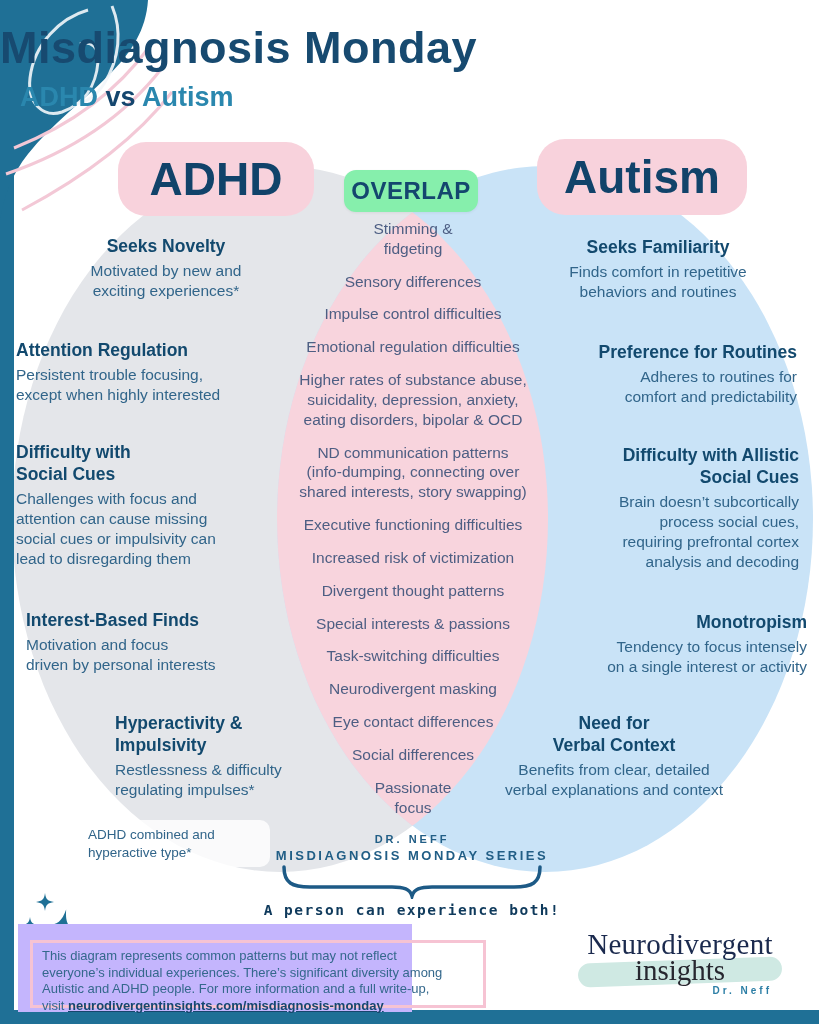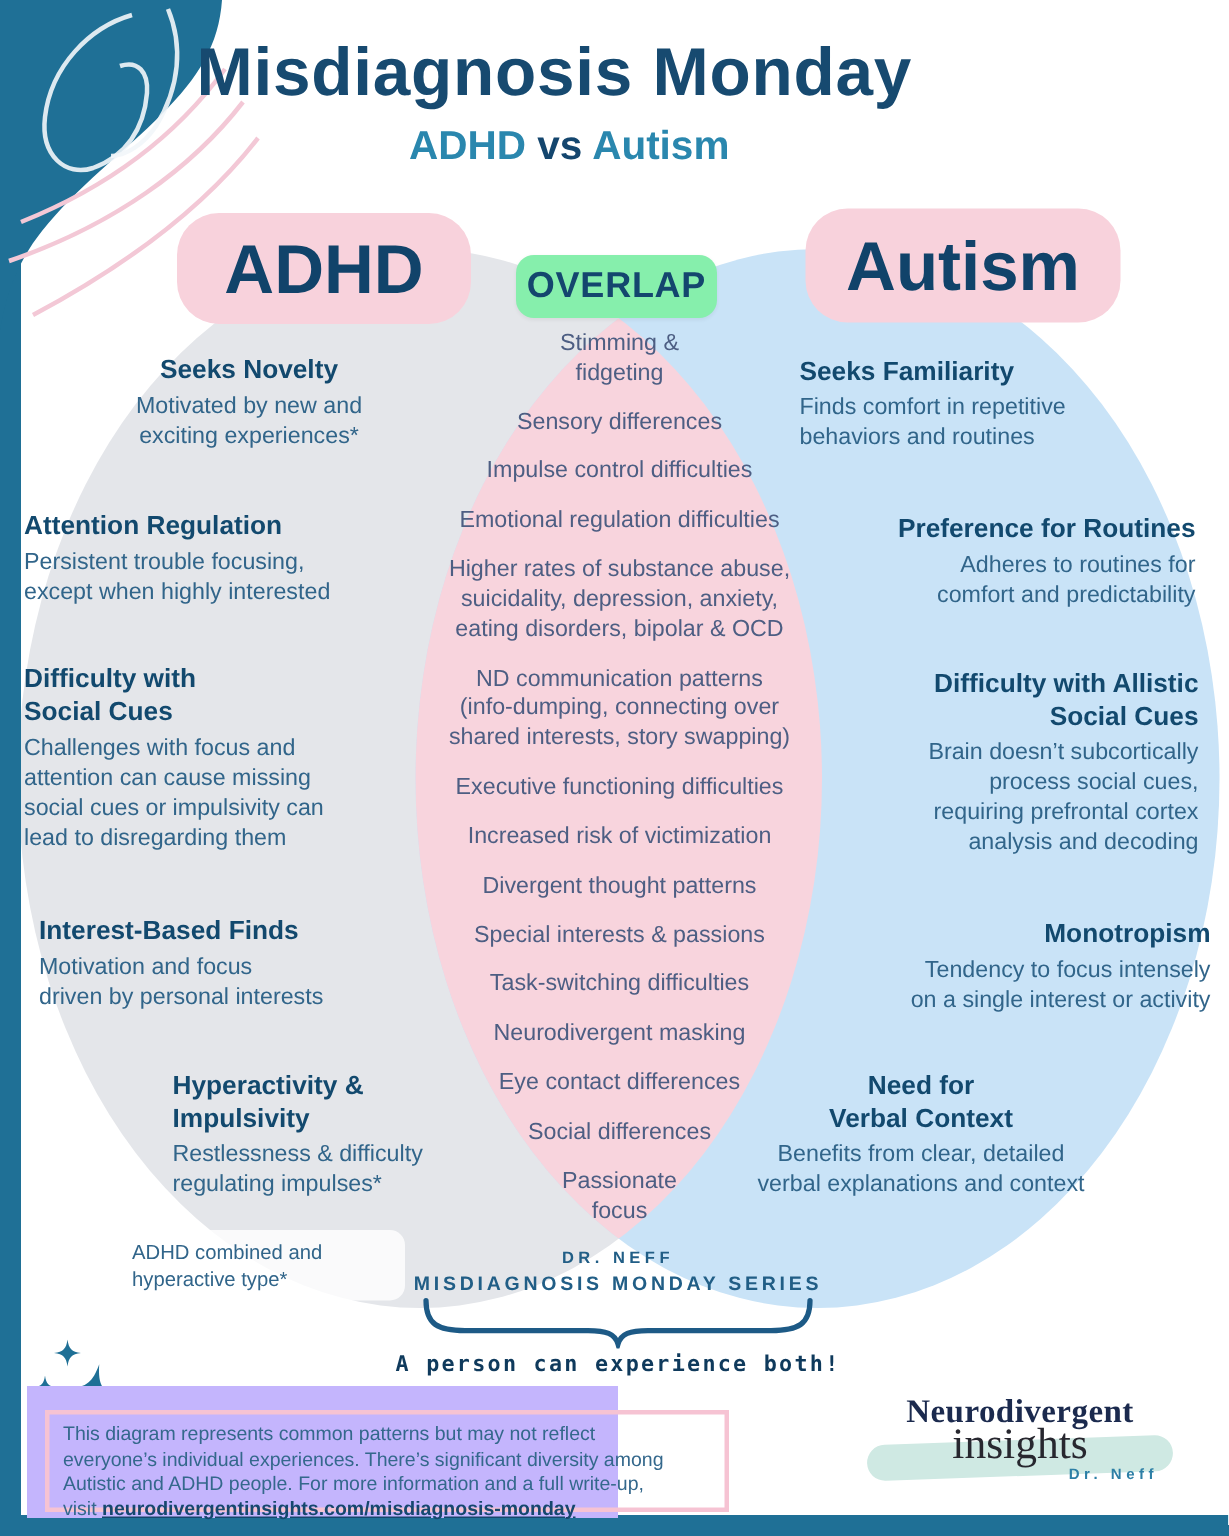--- a/index.html
+++ b/index.html
@@ -7,42 +7,42 @@
     position:relative;width:819px;height:1024px;overflow:hidden;background:#ffffff;
     font-family:"Liberation Sans", sans-serif;
   }
   svg{display:block;}
   .venn{position:absolute;left:0;top:0;z-index:1;}
   .left-strip{position:absolute;left:0;top:0;width:14px;height:1024px;background:#1f7096;z-index:2;}
   .bottom-bar{position:absolute;left:0;bottom:0;width:819px;height:14px;background:#1f7096;z-index:4;}
   .corner-decor{position:absolute;left:0;top:0;z-index:5;}
   .sparkles{position:absolute;left:20px;top:893px;z-index:5;}
 
-  .header{position:absolute;left:0;top:22px;width:739px;text-align:center;z-index:6;}
+  .header{position:absolute;left:0;top:22px;width:739px;text-align:left;z-index:6;}
   .title{font-size:45px;font-weight:bold;color:#174a70;letter-spacing:0.5px;}
   .subtitle{margin-top:8px;font-size:27px;font-weight:bold;color:#14466e;padding-left:20px;}
   .subtitle .accent{color:#2a87ae;}
 
   .badge{position:absolute;z-index:6;background:#f8d2dc;color:#11436a;font-weight:bold;text-align:center;}
   #badge-adhd{left:118px;top:142px;width:196px;height:74px;font-size:46px;line-height:74px;border-radius:28px;}
   #badge-autism{left:537px;top:139px;width:210px;height:76px;font-size:46px;line-height:76px;border-radius:28px;}
   #badge-overlap{left:344px;top:170px;width:134px;height:42px;font-size:24px;line-height:42px;border-radius:12px;background:#86efac;color:#14466e;letter-spacing:0.5px;box-shadow:0 1px 3px rgba(0,0,0,0.06);}
 
   .col{position:absolute;left:0;top:0;width:819px;height:1024px;z-index:7;pointer-events:none;}
   .item{position:absolute;}
   .item .h{font-size:17.5px;font-weight:bold;color:#12496e;line-height:1.25;white-space:pre-line;}
   .item .b{margin-top:3px;font-size:15.5px;color:#31658a;line-height:1.3;white-space:pre-line;}
 
   #left-col .item:nth-child(1){left:58px;top:236px;width:216px;text-align:center;}
   #left-col .item:nth-child(2){left:16px;top:340px;width:252px;text-align:left;}
   #left-col .item:nth-child(3){left:16px;top:442px;width:262px;text-align:left;}
   #left-col .item:nth-child(4){left:26px;top:610px;width:252px;text-align:left;}
   #left-col .item:nth-child(5){left:115px;top:713px;width:214px;text-align:left;}
 
-  #right-col .item:nth-child(1){left:533px;top:237px;width:250px;}
+  #right-col .item:nth-child(1){left:533px;top:237px;width:250px;text-align:center;}
   #right-col .item:nth-child(2){left:535px;top:342px;width:262px;text-align:right;}
   #right-col .item:nth-child(3){left:537px;top:445px;width:262px;text-align:right;}
   #right-col .item:nth-child(4){left:567px;top:612px;width:240px;text-align:right;}
   #right-col .item:nth-child(5){left:463px;top:713px;width:302px;text-align:center;}
 
   #overlap-col{position:absolute;left:277px;top:219px;width:272px;text-align:center;z-index:7;}
   .o-item{margin-bottom:13px;font-size:15.5px;color:#4d5e83;line-height:1.28;white-space:pre-line;}
 
   .footnote{position:absolute;left:78px;top:820px;width:172px;z-index:7;background:rgba(255,255,255,0.8);
     border-radius:10px;padding:6px 10px;font-size:13.5px;color:#31658a;line-height:1.3;white-space:pre-line;}
@@ -54,21 +54,21 @@
   .series .caption{margin-top:3px;font-family:"DejaVu Sans Mono", monospace;font-weight:bold;
     font-size:14.5px;letter-spacing:1.5px;color:#0f3a5c;white-space:nowrap;}
 
   .disclaimer{position:absolute;left:18px;top:924px;width:394px;height:88px;background:#c4b5fd;z-index:6;}
   .disc-border{position:absolute;left:12px;top:16px;width:450px;height:62px;border:3px solid #f6c3d3;pointer-events:none;}
   .disc-text{position:absolute;left:24px;top:24px;width:412px;font-size:13px;line-height:16.5px;color:#34688c;}
   .disc-text a{color:#16476d;font-weight:bold;text-decoration:underline;cursor:pointer;}
 
   .logo{position:absolute;left:552px;top:928px;width:256px;z-index:6;text-align:center;}
   .logo .swash{position:absolute;left:26px;top:32px;width:204px;height:24px;background:#cfe9e3;border-radius:12px;transform:rotate(-2deg);}
-  .logo .l1{position:relative;font-family:"Liberation Serif", serif;font-weight:bold;font-size:22px;color:#1b2a4e;letter-spacing:0.3px;}
+  .logo .l1{position:relative;font-family:"Liberation Serif", serif;font-weight:normal;font-size:29px;color:#1b2a4e;letter-spacing:0.3px;}
   .logo .l2{position:relative;margin-top:-7px;font-family:"Liberation Serif", serif;font-size:29px;color:#27272f;}
   .logo .l3{position:relative;margin-top:-2px;padding-right:36px;text-align:right;font-size:10px;font-weight:bold;letter-spacing:3px;color:#2d7fa6;}
 </style>
 </head>
 <body>
 
 <div class="canvas">
 
   <svg class="venn" width="819" height="1024">
     <defs>

